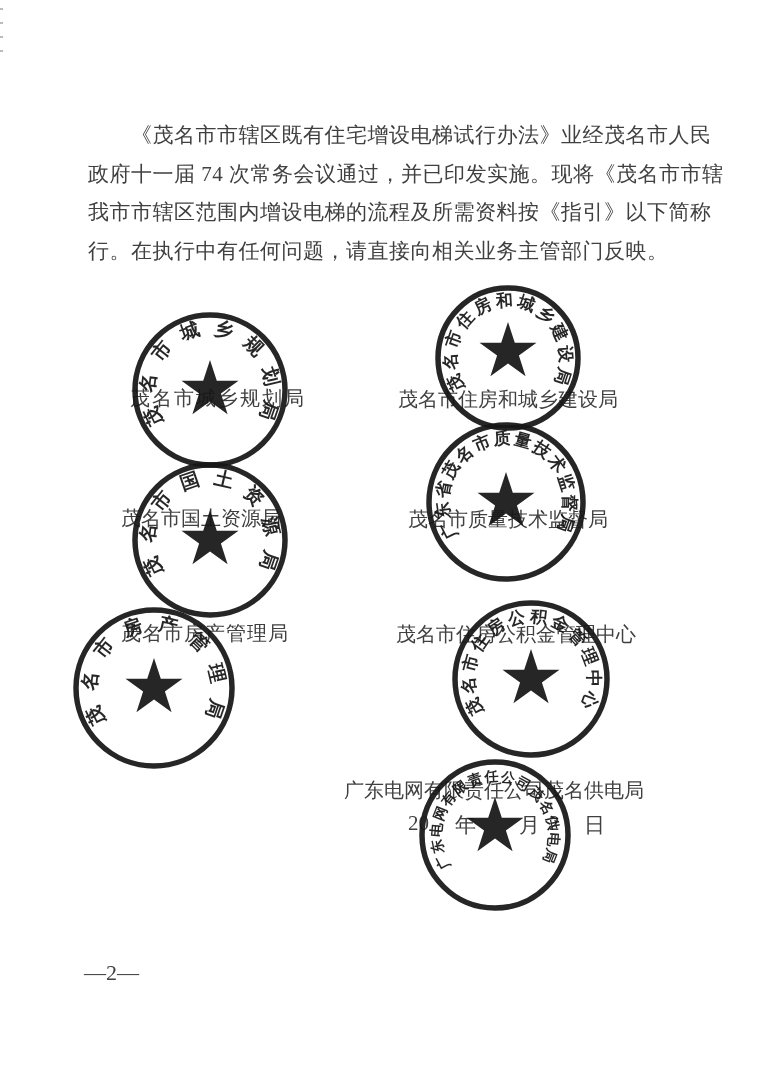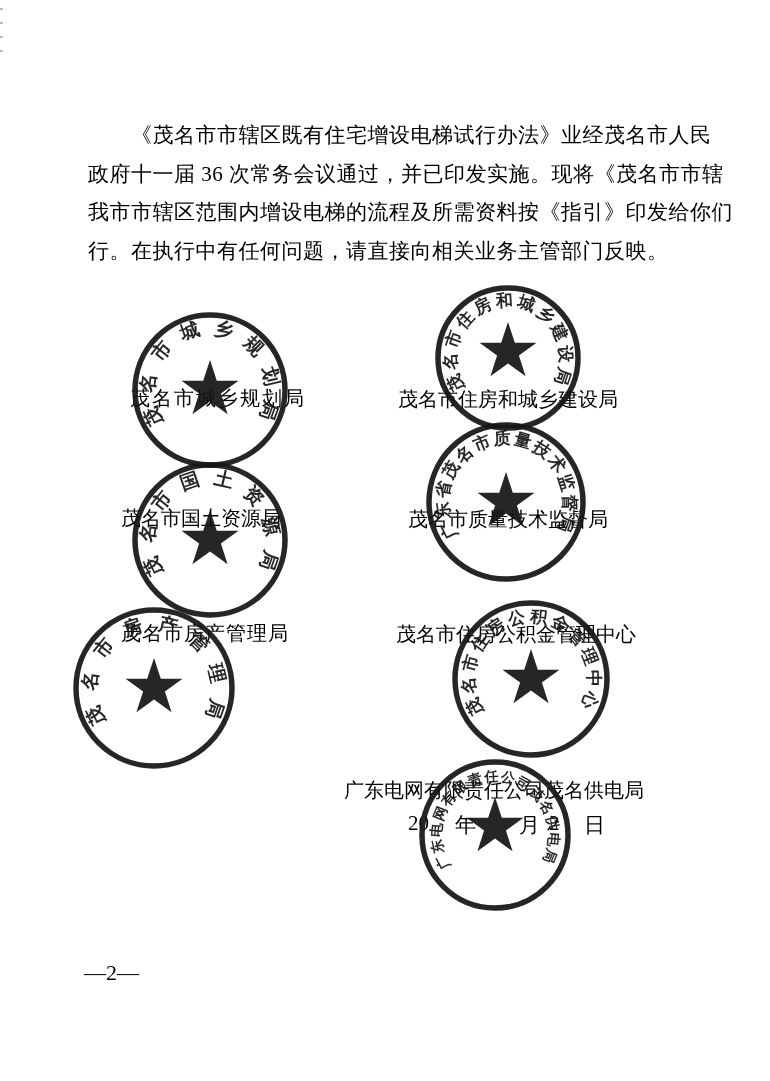--- a/index.html
+++ b/index.html
@@ -3,21 +3,21 @@
 <meta charset="utf-8">
 <style>
   html,body { margin:0; padding:0; background:#e8e8e8; }
   .page {
     position: relative;
     width: 770px;
     height: 1081px;
     margin: 0 auto;
     background: #ffffff;
     font-family: "Liberation Serif", serif;
-    color: #000000;
+    color: #404040;
     overflow: hidden;
   }
   .body-text {
     position: absolute;
     left: 88px;
     top: 116px;
     width: 618px;
     font-size: 21px;
     line-height: 38.6px;
     letter-spacing: 0.5px;
@@ -53,22 +53,22 @@
     background: repeating-linear-gradient(#bbb 0 2px, transparent 2px 14px); }
 </style>
 </head>
 <body>
 
 <div class="page">
   <div class="speck"></div>
 
   <div class="body-text">
     <div class="line indent">《茂名市市辖区既有住宅增设电梯试行办法》业经茂名市人民</div>
-    <div class="line">政府十一届 36 次常务会议通过，并已印发实施。现将《茂名市市辖</div>
-    <div class="line">我市市辖区范围内增设电梯的流程及所需资料按《指引》印发给你们</div>
+    <div class="line">政府十一届 74 次常务会议通过，并已印发实施。现将《茂名市市辖</div>
+    <div class="line">我市市辖区范围内增设电梯的流程及所需资料按《指引》以下简称</div>
     <div class="line">行。在执行中有任何问题，请直接向相关业务主管部门反映。</div>
   </div>
 
   <div class="agency-label ls2" style="left:130px; top:385px;">茂名市城乡规划局</div>
   <div class="agency-label" style="left:398px; top:386px;">茂名市住房和城乡建设局</div>
   <div class="agency-label" style="left:121px; top:505px;">茂名市国土资源局</div>
   <div class="agency-label" style="left:408px; top:506px;">茂名市质量技术监督局</div>
   <div class="agency-label ls1" style="left:121px; top:620px;">茂名市房产管理局</div>
   <div class="agency-label" style="left:396px; top:621px;">茂名市住房公积金管理中心</div>
   <div class="agency-label" style="left:344px; top:777px;">广东电网有限责任公司茂名供电局</div>

